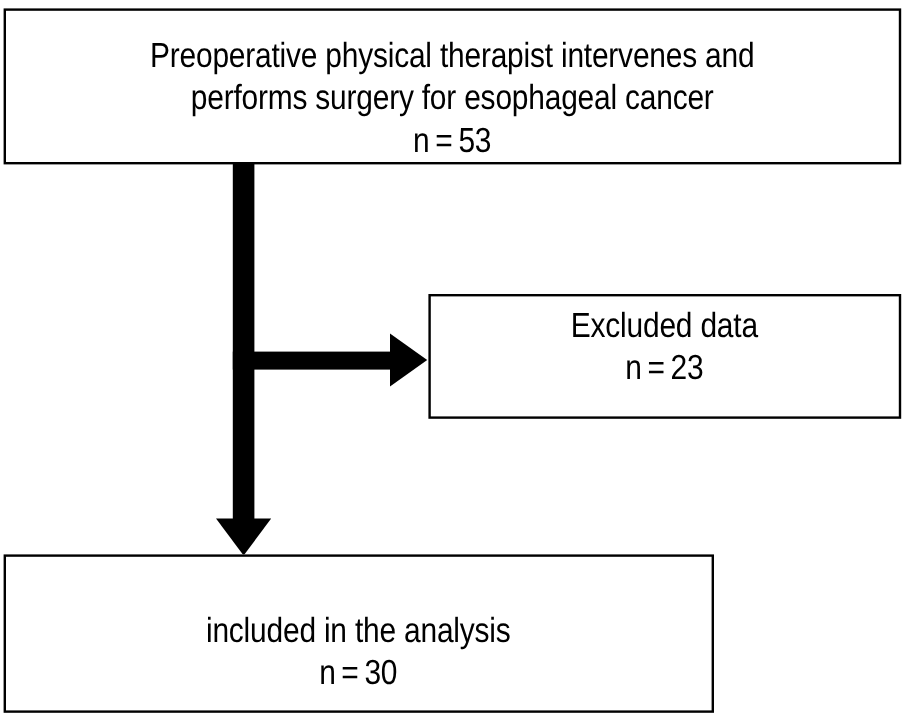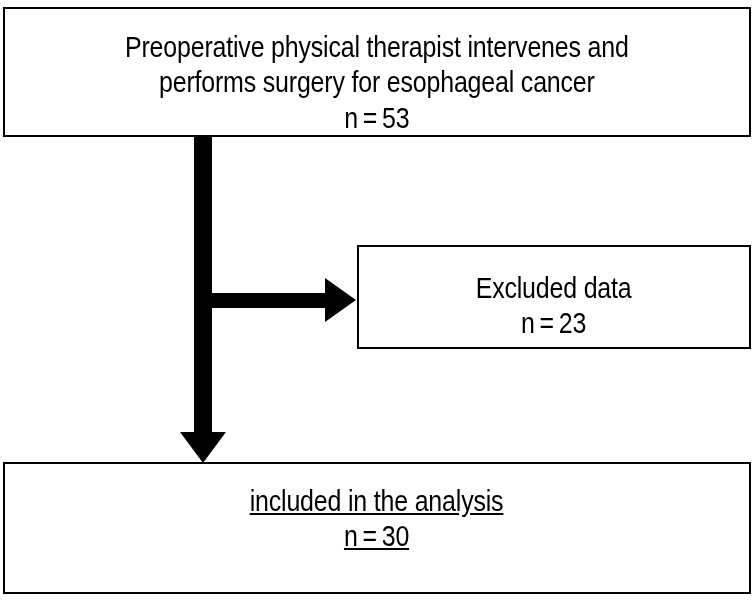--- a/index.html
+++ b/index.html
@@ -44,32 +44,31 @@
     padding-top: 21px;
   }
   #box-enrolled .node-text { font-size: 29px; }
 
   
   #box-excluded {
     left: 357px;
     top: 245px;
     width: 394px;
     height: 104px;
-    padding-top: 24px;
+    padding-top: 8px;
   }
   #box-excluded .node-text { font-size: 29px; }
 
   
   #box-included {
     left: 3px;
     top: 462px;
-    width: 748px;
+    width: 592px;
     height: 132px;
-    padding-top: 20px;
-    text-decoration: underline;
+    padding-top: 45px;
   }
   #box-included .node-text { font-size: 29px; }
 
   
   .connector-vert-shaft {
     position: absolute;
     left: 194px;
     top: 136px;
     width: 18px;
     height: 309px;

